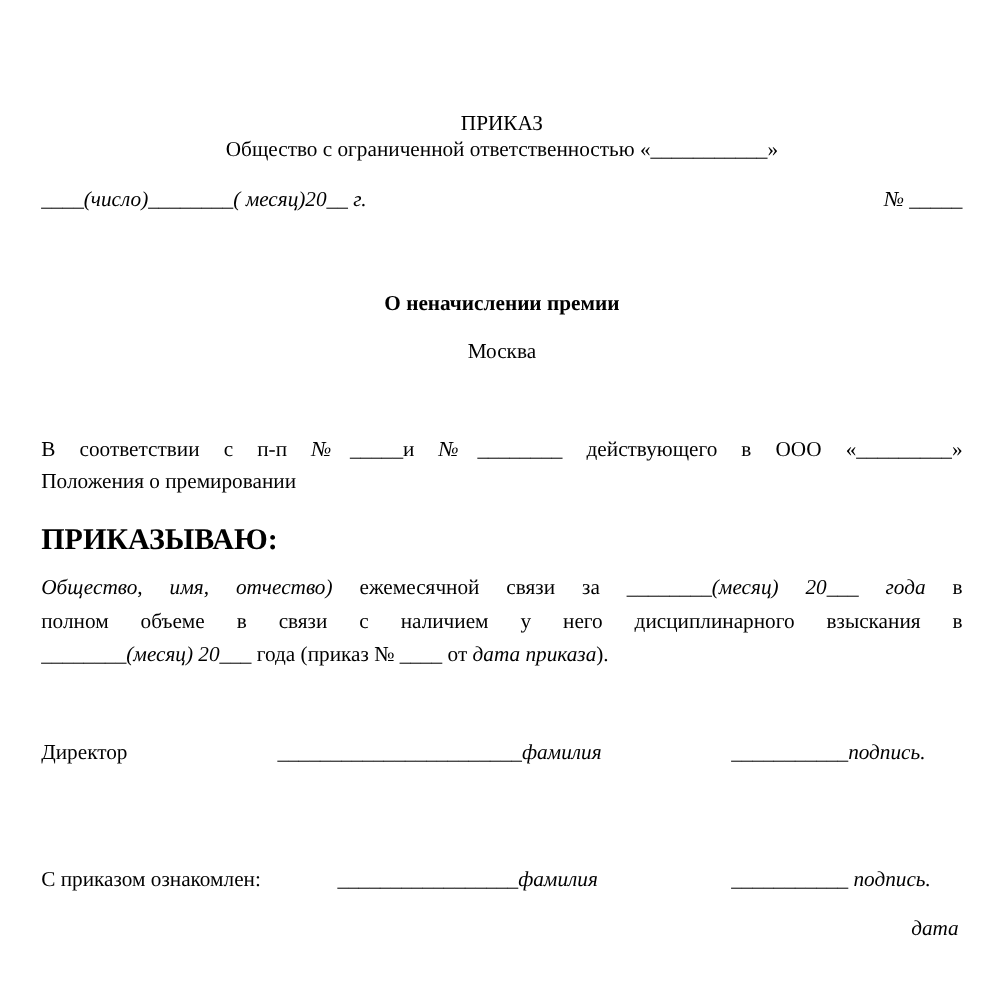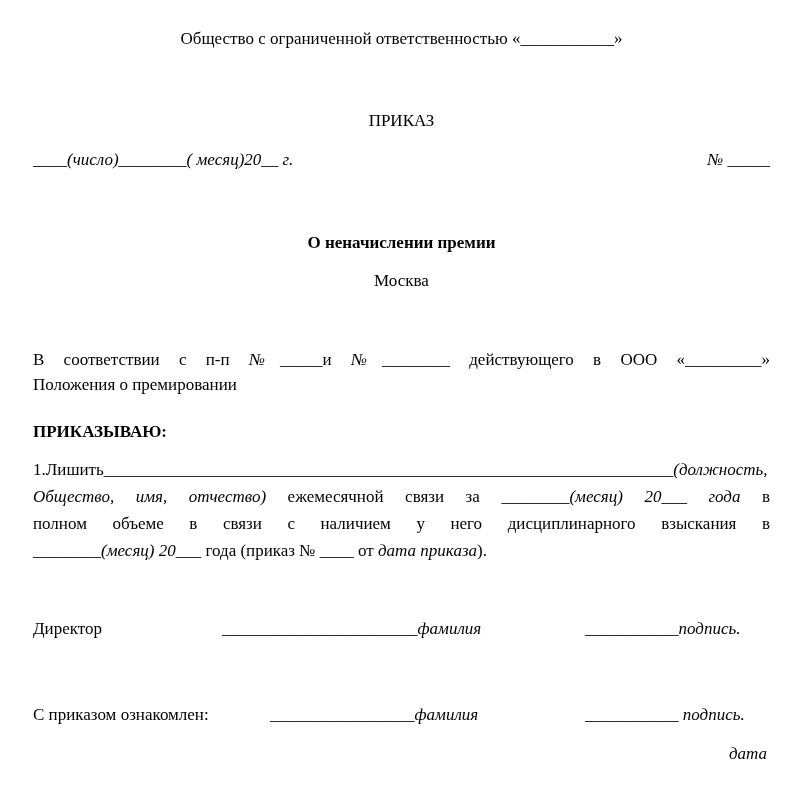--- a/index.html
+++ b/index.html
@@ -25,63 +25,62 @@
     display: flex;
     justify-content: space-between;
     align-items: flex-end;
     line-height: 22px;
   }
   .city-line { margin-top: 18px; }
   .subject-heading { margin-top: 62px; font-weight: bold; }
   .basis-block { margin-top: 56px; }
   .basis-line1 { text-align: justify; text-align-last: justify; line-height: 25px; }
   .basis-line2 { line-height: 25px; }
-  .resolution-heading { margin-top: 24px; font-weight: bold; font-size: 17px; line-height: 22px; }
+  .resolution-heading { margin-top: 24px; font-weight: bold; font-size: 24px; line-height: 22px; }
   .order-para { margin-top: 13px; }
   .order-para .pline { line-height: 27px; }
   .pjust { text-align: justify; text-align-last: justify; }
   .sig-row { position: relative; height: 27px; line-height: 27px; }
   .sig-row .sig-label { position: absolute; left: 0; top: 0; }
   .sig-row .sig-mid { position: absolute; top: 0; }
   .sig-row .sig-right { position: absolute; left: 552px; top: 0; }
   .sig-director { margin-top: 51px; }
   .sig-director .sig-mid { left: 189px; }
-  .sig-ack { margin-top: 59px; }
+  .sig-ack { margin-top: 75px; }
   .sig-ack .sig-mid { left: 237px; }
   .date-hint-row { margin-top: 15px; text-align: right; padding-right: 3px; line-height: 22px; }
 </style>
 </head>
 <body>
 
 <div class="page">
 
+  <div class="center order-word">ПРИКАЗ</div>
+
   <div class="center company-line">Общество с ограниченной ответственностью «___________»</div>
-
-  <div class="center order-word">ПРИКАЗ</div>
 
   <div class="date-row">
     <span class="i">____(число)________( месяц)20__ г.</span>
     <span class="i">№ _____</span>
   </div>
 
   <div class="center subject-heading">О неначислении премии</div>
 
   <div class="center city-line">Москва</div>
 
   <div class="basis-block">
     <div class="basis-line1">
       <span>В соответствии с п-п</span> <span class="i">№</span><span>_____</span><span>и</span> <span class="i">№</span><span>________</span> <span>действующего в ООО «_________»</span>
     </div>
     <div class="basis-line2">Положения о премировании</div>
   </div>
 
   <div class="resolution-heading">ПРИКАЗЫВАЮ:</div>
 
   <div class="order-para">
-    <div class="pline"><span>1.Лишить</span><span>___________________________________________________________________</span><span class="i">(должность,</span></div>
     <div class="pline pjust"><span class="i">Общество, имя, отчество)</span> <span>ежемесячной связи за</span> <span>________</span><span class="i">(месяц) 20___ года</span> <span>в</span></div>
     <div class="pline pjust">полном объеме в связи с наличием у него дисциплинарного взыскания в</div>
     <div class="pline"><span>________</span><span class="i">(месяц) 20___</span> <span>года (приказ № ____ от</span> <span class="i">дата приказа</span><span>).</span></div>
   </div>
 
   <div class="sig-row sig-director">
     <span class="sig-label">Директор</span>
     <span class="sig-mid"><span>_______________________</span><span class="i">фамилия</span></span>
     <span class="sig-right"><span>___________</span><span class="i">подпись.</span></span>
   </div>

